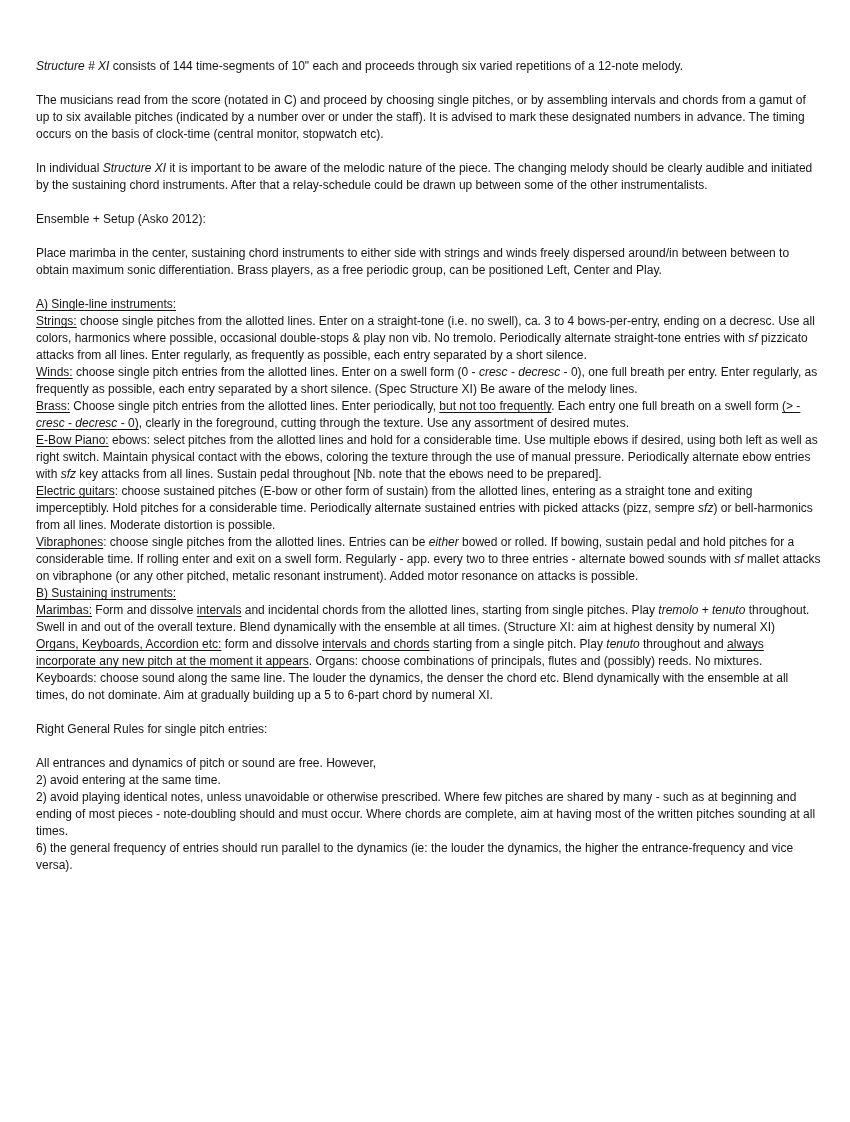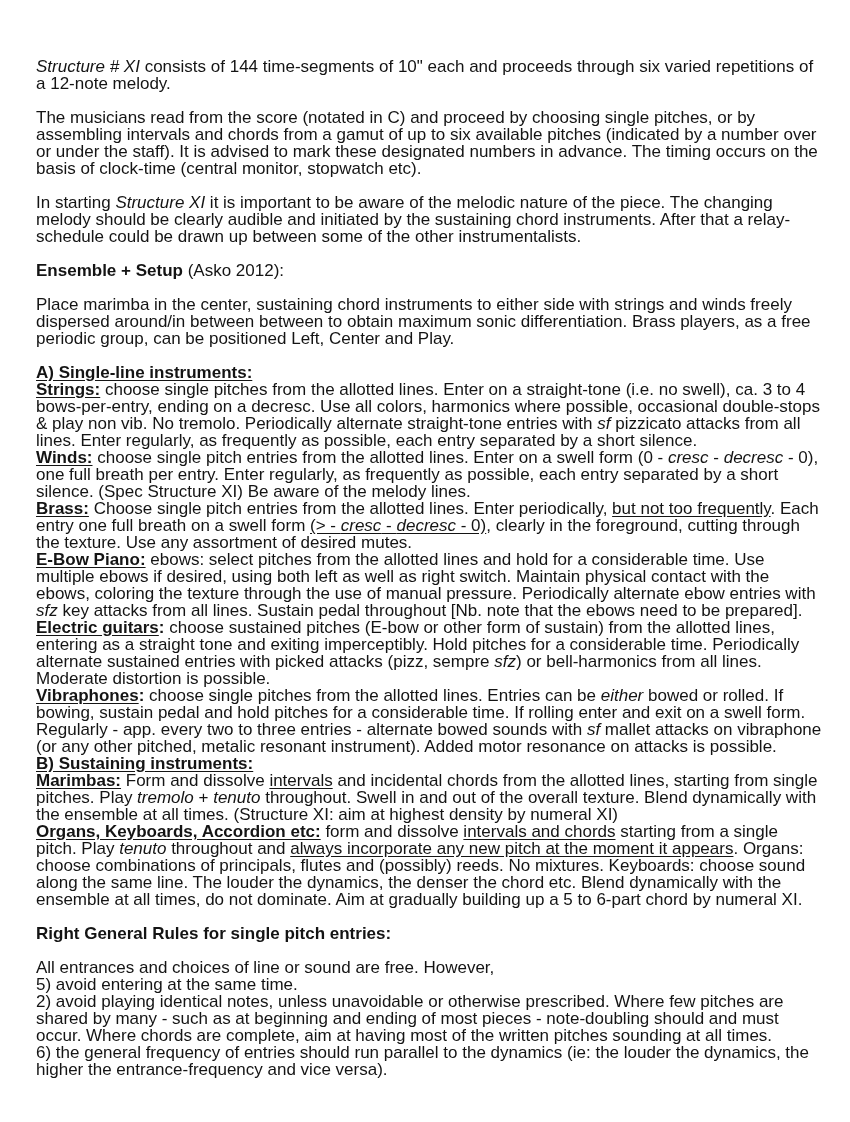--- a/index.html
+++ b/index.html
@@ -14,55 +14,55 @@
     margin: 0 auto;
     background: #ffffff;
     overflow: hidden;
   }
   .content {
     position: absolute;
     left: 36px;
     top: 58px;
     width: 786px;
     font-family: "Liberation Sans", "DejaVu Sans", sans-serif;
-    font-size: 17px;
+    font-size: 12px;
     line-height: 17px;
     color: #141414;
     -webkit-font-smoothing: antialiased;
   }
   .para {
     margin: 0;
     padding: 0;
   }
   .para.gap {
     margin-top: 17px;
   }
-  .b { font-weight: bold; }
+  .b { font-weight: normal; }
   .i { font-style: italic; }
   .u { text-decoration: underline; text-underline-offset: 2px; text-align: center; }
 </style>
 </head>
 <body>
 
 <div class="page">
   <div class="content">
       <p class="para"><span class="i">Structure # XI</span><span> consists of 144 time-segments of 10" each and proceeds through six varied repetitions of a 12-note melody.</span></p>
       <p class="para gap"><span>The musicians read from the score (notated in C) and proceed by choosing single pitches, or by assembling intervals and chords from a gamut of up to six available pitches (indicated by a number over or under the staff). It is advised to mark these designated numbers in advance. The timing occurs on the basis of clock-time (central monitor, stopwatch etc).</span></p>
-      <p class="para gap"><span>In starting </span><span class="i">Structure XI</span><span> it is important to be aware of the melodic nature of the piece. The changing melody should be clearly audible and initiated by the sustaining chord instruments. After that a relay-schedule could be drawn up between some of the other instrumentalists.</span></p>
+      <p class="para gap"><span>In individual </span><span class="i">Structure XI</span><span> it is important to be aware of the melodic nature of the piece. The changing melody should be clearly audible and initiated by the sustaining chord instruments. After that a relay-schedule could be drawn up between some of the other instrumentalists.</span></p>
       <p class="para gap"><span class="b">Ensemble + Setup</span><span> (Asko 2012):</span></p>
       <p class="para gap"><span>Place marimba in the center, sustaining chord instruments to either side with strings and winds freely dispersed around/in between between to obtain maximum sonic differentiation. Brass players, as a free periodic group, can be positioned Left, Center and Play.</span></p>
       <p class="para gap"><span class="b u">A) Single-line instruments:</span></p>
       <p class="para"><span class="b u">Strings:</span><span> choose single pitches from the allotted lines. Enter on a straight-tone (i.e. no swell), ca. 3 to 4 bows-per-entry, ending on a decresc. Use all colors, harmonics where possible, occasional double-stops &amp; play non vib. No tremolo. Periodically alternate straight-tone entries with </span><span class="i">sf</span><span> pizzicato attacks from all lines. Enter regularly, as frequently as possible, each entry separated by a short silence.</span></p>
       <p class="para"><span class="b u">Winds:</span><span> choose single pitch entries from the allotted lines. Enter on a swell form (0 - </span><span class="i">cresc</span><span> - </span><span class="i">decresc</span><span> - 0), one full breath per entry. Enter regularly, as frequently as possible, each entry separated by a short silence. (Spec Structure XI) Be aware of the melody lines.</span></p>
       <p class="para"><span class="b u">Brass:</span><span> Choose single pitch entries from the allotted lines. Enter periodically, </span><span class="u">but not too frequently</span><span>. Each entry one full breath on a swell form </span><span class="u">(&gt; - </span><span class="i u">cresc</span><span class="u"> - </span><span class="i u">decresc</span><span class="u"> - 0)</span><span>, clearly in the foreground, cutting through the texture. Use any assortment of desired mutes.</span></p>
       <p class="para"><span class="b u">E-Bow Piano:</span><span> ebows: select pitches from the allotted lines and hold for a considerable time. Use multiple ebows if desired, using both left as well as right switch. Maintain physical contact with the ebows, coloring the texture through the use of manual pressure. Periodically alternate ebow entries with </span><span class="i">sfz</span><span> key attacks from all lines. Sustain pedal throughout [Nb. note that the ebows need to be prepared].</span></p>
       <p class="para"><span class="b u">Electric guitars</span><span class="b">:</span><span> choose sustained pitches (E-bow or other form of sustain) from the allotted lines, entering as a straight tone and exiting imperceptibly. Hold pitches for a considerable time. Periodically alternate sustained entries with picked attacks (pizz, sempre </span><span class="i">sfz</span><span>) or bell-harmonics from all lines. Moderate distortion is possible.</span></p>
       <p class="para"><span class="b u">Vibraphones</span><span class="b">:</span><span> choose single pitches from the allotted lines. Entries can be </span><span class="i">either</span><span> bowed or rolled. If bowing, sustain pedal and hold pitches for a considerable time. If rolling enter and exit on a swell form. Regularly - app. every two to three entries - alternate bowed sounds with </span><span class="i">sf</span><span> mallet attacks on vibraphone (or any other pitched, metalic resonant instrument). Added motor resonance on attacks is possible.</span></p>
       <p class="para"><span class="b u">B) Sustaining instruments:</span></p>
       <p class="para"><span class="b u">Marimbas:</span><span> Form and dissolve </span><span class="u">intervals</span><span> and incidental chords from the allotted lines, starting from single pitches. Play </span><span class="i">tremolo</span><span> + </span><span class="i">tenuto</span><span> throughout. Swell in and out of the overall texture. Blend dynamically with the ensemble at all times. (Structure XI: aim at highest density by numeral XI)</span></p>
       <p class="para"><span class="b u">Organs, Keyboards, Accordion etc:</span><span> form and dissolve </span><span class="u">intervals and chords</span><span> starting from a single pitch. Play </span><span class="i">tenuto</span><span> throughout and </span><span class="u">always incorporate any new pitch at the moment it appears</span><span>. Organs: choose combinations of principals, flutes and (possibly) reeds. No mixtures. Keyboards: choose sound along the same line. The louder the dynamics, the denser the chord etc. Blend dynamically with the ensemble at all times, do not dominate. Aim at gradually building up a 5 to 6-part chord by numeral XI.</span></p>
       <p class="para gap"><span class="b">Right General Rules for single pitch entries:</span></p>
-      <p class="para gap"><span>All entrances and choices of line or sound are free. However,</span></p>
-      <p class="para"><span>5) avoid entering at the same time.</span></p>
+      <p class="para gap"><span>All entrances and dynamics of pitch or sound are free. However,</span></p>
+      <p class="para"><span>2) avoid entering at the same time.</span></p>
       <p class="para"><span>2) avoid playing identical notes, unless unavoidable or otherwise prescribed. Where few pitches are shared by many - such as at beginning and ending of most pieces - note-doubling should and must occur. Where chords are complete, aim at having most of the written pitches sounding at all times.</span></p>
       <p class="para"><span>6) the general frequency of entries should run parallel to the dynamics (ie: the louder the dynamics, the higher the entrance-frequency and vice versa).</span></p>
     </div>
 </div>
 
 </body></html>

